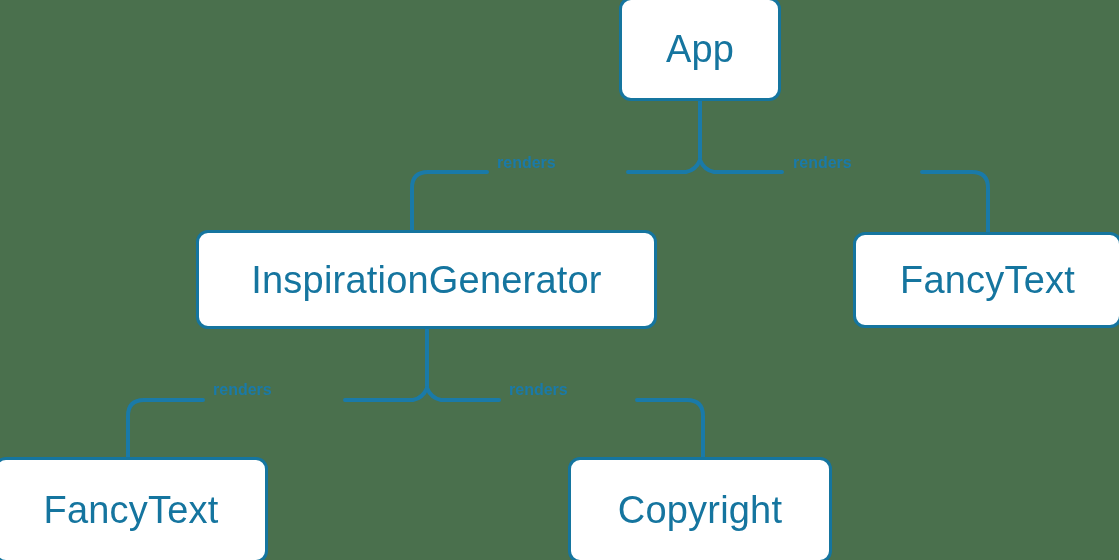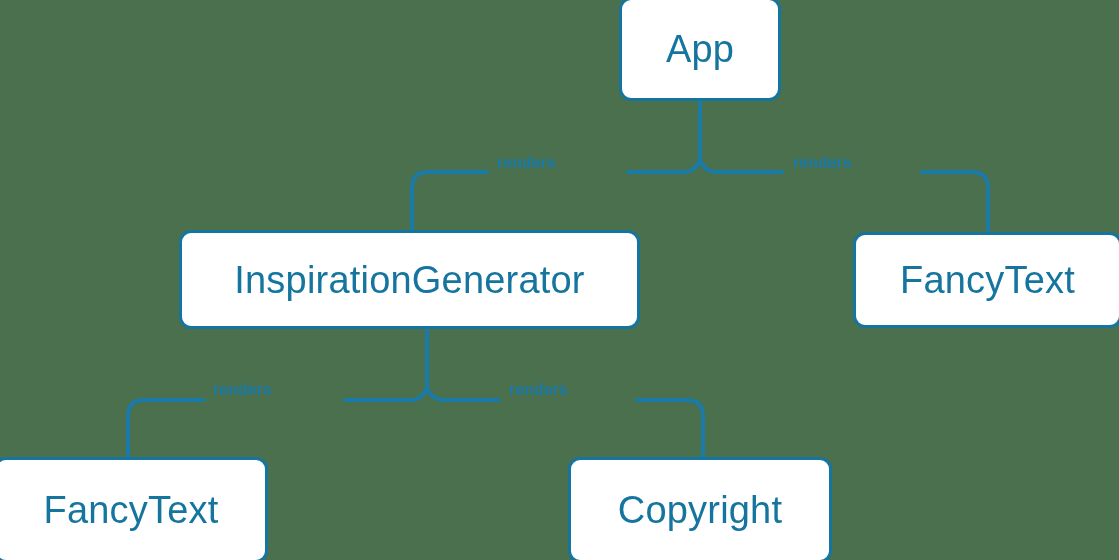--- a/index.html
+++ b/index.html
@@ -51,21 +51,21 @@
     font-family: "Liberation Sans", sans-serif;
     font-size: 16px;
     font-weight: 600;
     white-space: nowrap;
     line-height: 1;
     z-index: 3;
   }
 
   
   #node-app        { left: 619px; top: -3px;  width: 162px; height: 104px; }
-  #node-inspgen    { left: 179px; top: 230px; width: 461px; height: 99px; }
+  #node-inspgen    { left: 196px; top: 230px; width: 461px; height: 99px; }
   #node-fancy-right{ left: 853px; top: 232px; width: 269px; height: 96px; }
   #node-fancy-left { left: -6px;  top: 457px; width: 274px; height: 106px; }
   #node-copyright  { left: 568px; top: 457px; width: 264px; height: 106px; }
 
   
   #label-renders-1 { left: 497px; top: 155px; }
   #label-renders-2 { left: 793px; top: 155px; }
   #label-renders-3 { left: 213px; top: 382px; }
   #label-renders-4 { left: 509px; top: 382px; }
 </style>

